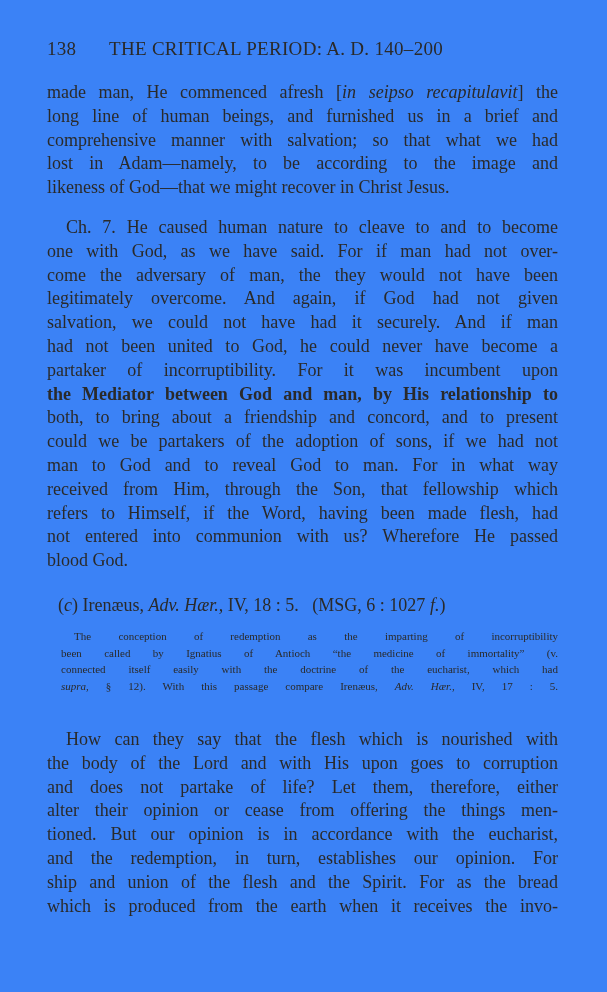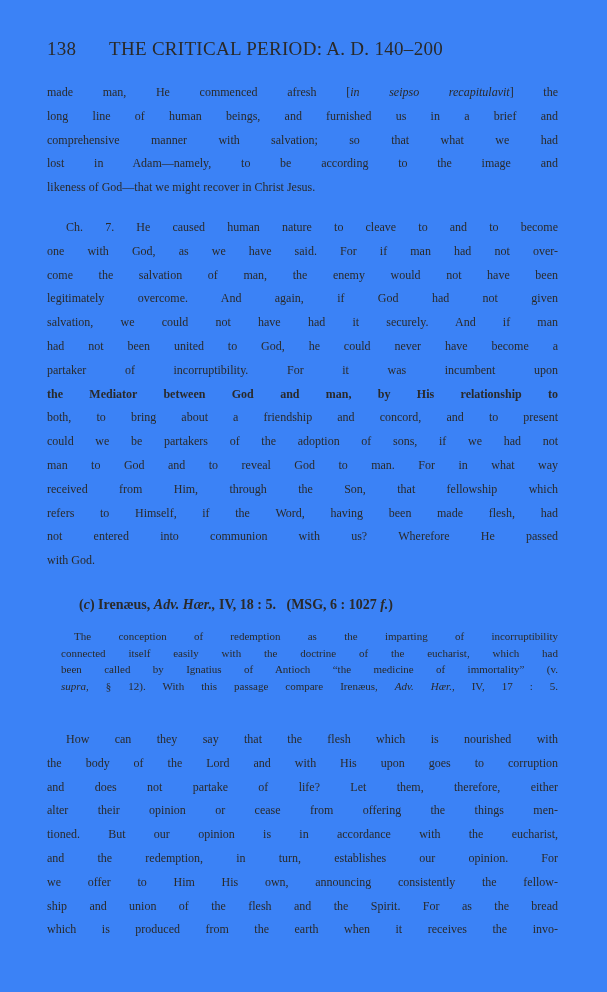--- a/index.html
+++ b/index.html
@@ -3,26 +3,26 @@
 <meta charset="utf-8">
 <style>
   html, body { margin: 0; padding: 0; background: #ffffff; }
   body { width: 607px; height: 992px; position: relative; overflow: hidden;
          font-family: "Liberation Serif", "DejaVu Serif", serif; color: #2a2a2a; }
   .page { position: absolute; left: 0; top: 0; width: 607px; height: 992px; background: #3b82f6; }
   .running-head { position: absolute; top: 38px; left: 47px; width: 460px; height: 24px;
                   font-size: 19px; letter-spacing: 0.3px; white-space: nowrap; }
   .running-head .pnum { display: inline-block; width: 62px; }
   .block { position: absolute; left: 47px; width: 511px; }
-  .line { display: block; height: 23.8px; line-height: 23.8px; font-size: 12px;
+  .line { display: block; height: 23.8px; line-height: 23.8px; font-size: 18px;
           text-align: justify; text-align-last: justify; white-space: nowrap; overflow: visible; }
   .line.last { text-align-last: left; }
   .line.indent { padding-left: 19px; }
-  .heading { position: absolute; left: 79px; top: 592px; font-size: 14px; white-space: nowrap;
-             height: 26px; line-height: 26px; font-weight: bold; }
+  .heading { position: absolute; left: 58px; top: 592px; font-size: 18px; white-space: nowrap;
+             height: 26px; line-height: 26px; }
   .note { position: absolute; left: 61px; width: 497px; top: 628px; }
   .note .line { font-size: 11px; height: 16.6px; line-height: 16.6px; }
   .note .line.indent { padding-left: 13px; }
   i, .it { font-style: italic; }
 </style>
 </head>
 <body>
 
 <div class="page">
 
@@ -34,56 +34,55 @@
     <div class="line" style="white-space: nowrap; word-spacing: -0.00195312px;"><span>made man, He commenced afresh [</span><i>in seipso recapitulavit</i><span>] the</span></div>
     <div class="line" style="white-space: nowrap; word-spacing: 0px;">long line of human beings, and furnished us in a brief and</div>
     <div class="line" style="white-space: nowrap; word-spacing: 0px;">comprehensive manner with salvation;  so that what we had</div>
     <div class="line" style="white-space: nowrap; word-spacing: 0px;">lost in Adam—namely, to be according to the image and</div>
     <div class="line last">likeness of God—that we might recover in Christ Jesus.</div>
   </div>
 
   <div class="block" style="top:216px;">
     <div class="line indent" style="white-space: nowrap; word-spacing: 0px;">Ch. 7.  He caused human nature to cleave to and to become</div>
     <div class="line" style="white-space: nowrap; word-spacing: 0px;">one with God, as we have said.  For if man had not over-</div>
-    <div class="line" style="white-space: nowrap; word-spacing: 0px;">come the salvation of man, the enemy would not have been</div>
+    <div class="line" style="white-space: nowrap; word-spacing: 0px;">come the adversary of man, the they would not have been</div>
     <div class="line" style="white-space: nowrap; word-spacing: 0px;">legitimately overcome.  And again, if God had not given</div>
     <div class="line" style="white-space: nowrap; word-spacing: 0px;">salvation, we could not have had it securely.  And if man</div>
     <div class="line" style="white-space: nowrap; word-spacing: 0px;">had not been united to God, he could never have become a</div>
     <div class="line" style="white-space: nowrap; word-spacing: 0px;">partaker of incorruptibility.  For it was incumbent upon</div>
     <div class="line" style="white-space: nowrap; word-spacing: 0px; font-weight: bold;">the Mediator between God and man, by His relationship to</div>
     <div class="line" style="white-space: nowrap; word-spacing: 0px;">both, to bring about a friendship and concord, and to present</div>
     <div class="line" style="white-space: nowrap; word-spacing: 0px;">could we be partakers of the adoption of sons, if we had not</div>
     <div class="line" style="white-space: nowrap; word-spacing: 0px;">man to God and to reveal God to man.  For in what way</div>
     <div class="line" style="white-space: nowrap; word-spacing: 0px;">received from Him, through the Son, that fellowship which</div>
     <div class="line" style="white-space: nowrap; word-spacing: 0px;">refers to Himself, if the Word, having been made flesh, had</div>
     <div class="line" style="white-space: nowrap; word-spacing: 0px;">not entered into communion with us?  Wherefore He passed</div>
-    <div class="line last">with God.</div>
+    <div class="line last">blood God.</div>
   </div>
 
   <div class="heading">
     <span>(<i>c</i>)</span>
     <span>Irenæus,</span>
     <i>Adv. Hær.,</i>
     <span>IV, 18 : 5.</span>
     &nbsp;&nbsp;<span>(MSG, 6 : 1027</span>
     <i>f.</i><span>)</span>
   </div>
 
   <div class="note">
     <div class="line indent" style="white-space: nowrap; word-spacing: 0px;">The conception of redemption as the imparting of incorruptibility</div>
+    <div class="line" style="white-space: nowrap; word-spacing: 0px;">been called by Ignatius of Antioch “the medicine of immortality” (v.</div>
     <div class="line" style="white-space: nowrap; word-spacing: 0px;">connected itself easily with the doctrine of the eucharist, which had</div>
-    <div class="line" style="white-space: nowrap; word-spacing: 0px;">been called by Ignatius of Antioch “the medicine of immortality” (v.</div>
     <div class="line" style="white-space: nowrap; word-spacing: 0.00111607px;"><i>supra</i><span>, § 12).  With this passage compare Irenæus, </span><i>Adv. Hær.</i><span>, IV, 17 : 5.</span></div>
   </div>
 
   <div class="block" style="top:728px;">
     <div class="line indent" style="white-space: nowrap; word-spacing: 0px;">How can they say that the flesh which is nourished with</div>
     <div class="line" style="white-space: nowrap; word-spacing: 0px;">the body of the Lord and with His upon goes to corruption</div>
     <div class="line" style="white-space: nowrap; word-spacing: 0px;">and does not partake of life?  Let them, therefore, either</div>
     <div class="line" style="white-space: nowrap; word-spacing: 0px;">alter their opinion or cease from offering the things men-</div>
     <div class="line" style="white-space: nowrap; word-spacing: 0px;">tioned.  But our opinion is in accordance with the eucharist,</div>
     <div class="line" style="white-space: nowrap; word-spacing: 0px;">and the redemption, in turn, establishes our opinion.  For</div>
-    <div class="line" style="white-space: nowrap; word-spacing: 0px;">we offer to Him His own, announcing consistently the fellow-</div>
     <div class="line" style="white-space: nowrap; word-spacing: 0px;">ship and union of the flesh and the Spirit.  For as the bread</div>
     <div class="line" style="white-space: nowrap; word-spacing: 0px;">which is produced from the earth when it receives the invo-</div>
   </div>
 
 </div>
 
 </body></html>

